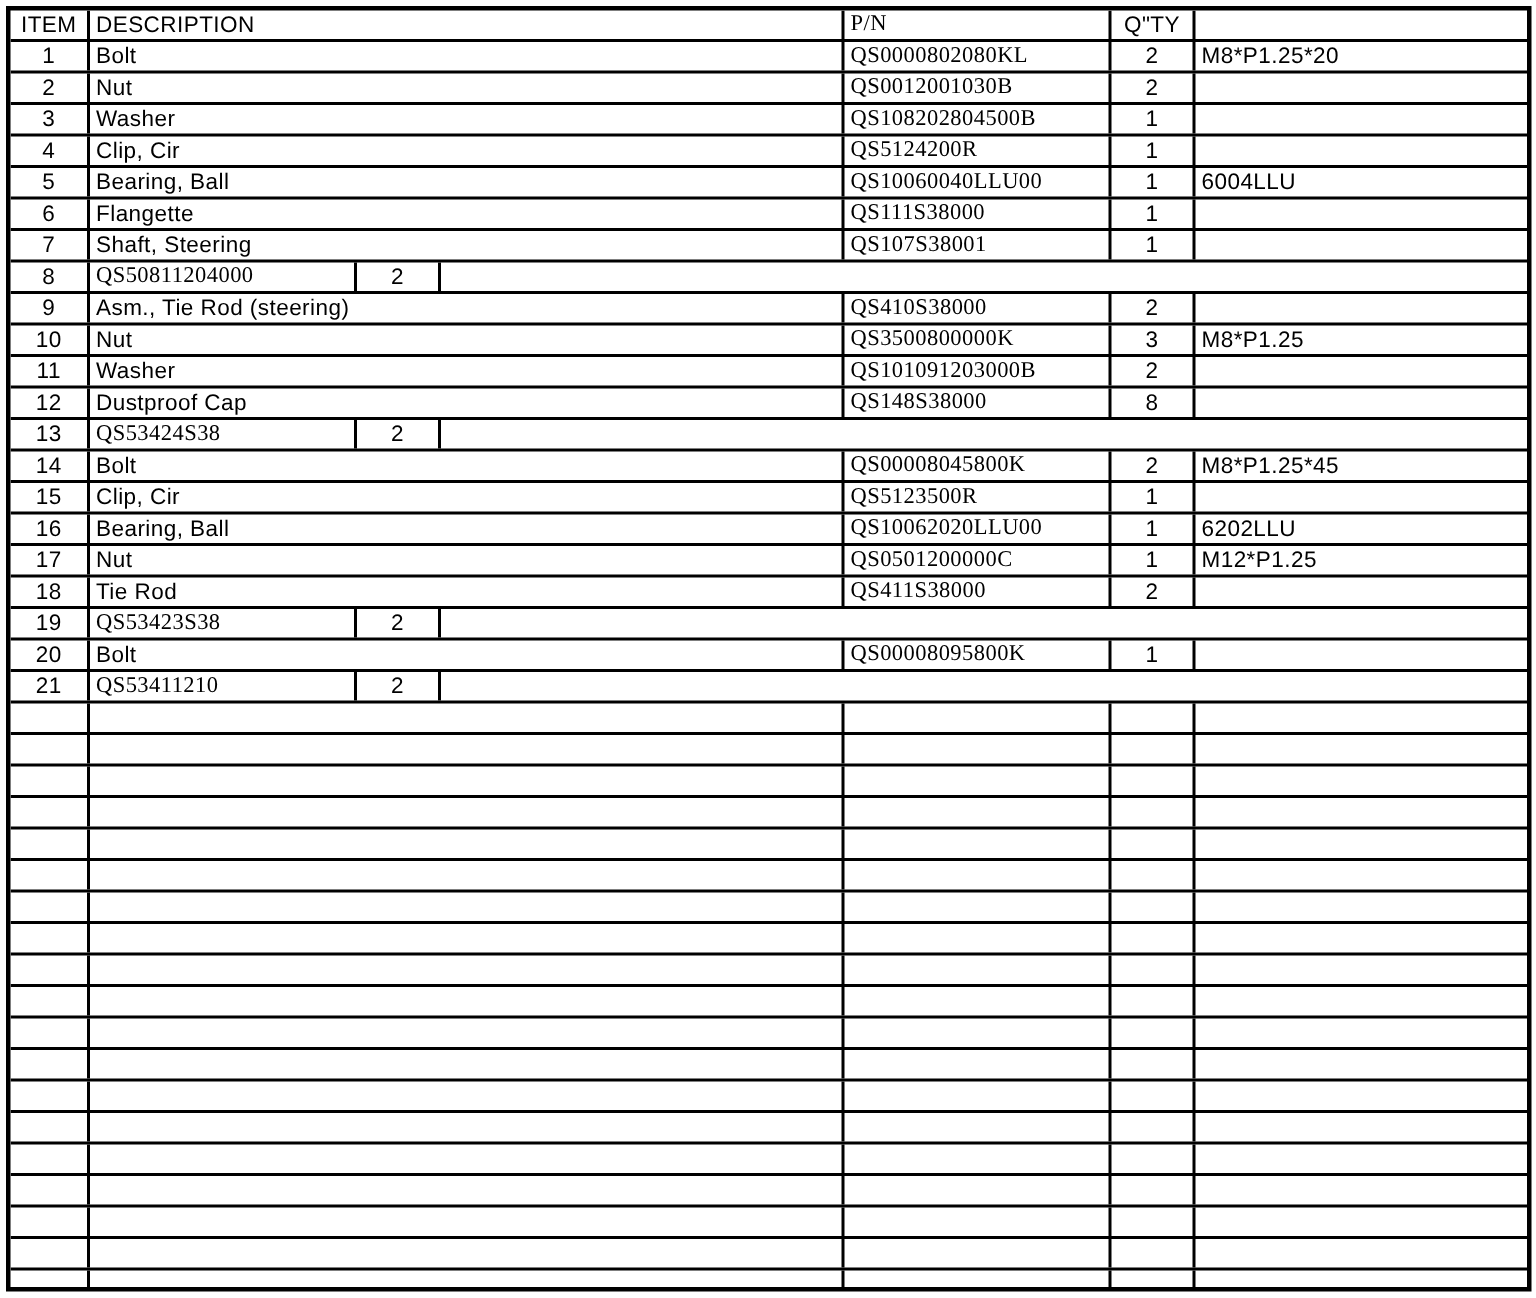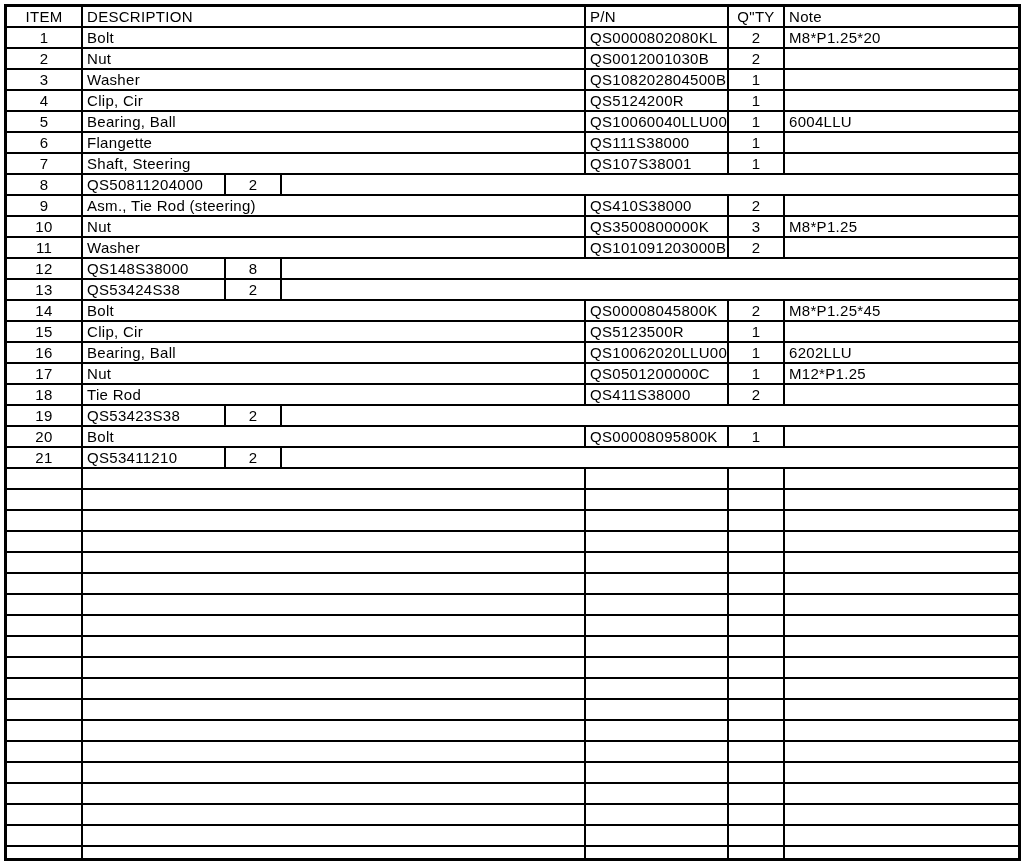--- a/index.html
+++ b/index.html
@@ -32,37 +32,36 @@
     border-right: 2px solid #000000;
     height: 100%;
     line-height: 19px;
     font-size: 15px;
     letter-spacing: 0.3px;
     color: #000000;
     padding: 0 0 0 4px;
     overflow: hidden;
     white-space: nowrap;
   }
-  .cell.item { width: 76px;  text-align: center; padding: 0; }
+  .cell.item { width: 53px;  text-align: center; padding: 0; }
   .cell.desc { width: 503px; }
-  .cell.pn   { width: 143px; }
+  .cell.pn   { width: 178px; font-family: Liberation Serif, serif; }
   .cell.qty  { width: 56px;  text-align: center; padding: 0; }
   .cell.note { flex: 1; border-right: none; }
   .row.header .cell { font-weight: normal; }
 </style>
 </head>
 <body>
 
 <div class="sheet">
   <div class="row header">
     <div class="cell item">ITEM</div>
     <div class="cell desc">DESCRIPTION</div>
     <div class="cell pn">P/N</div>
     <div class="cell qty">Q"TY</div>
-    <div class="cell note">Note</div>
   </div>
   <div>
       <div class="row">
     <div class="cell item">1</div>
     <div class="cell desc">Bolt</div>
     <div class="cell pn">QS0000802080KL</div>
     <div class="cell qty">2</div>
     <div class="cell note">M8*P1.25*20</div>
   </div>
       <div class="row">
@@ -128,20 +127,21 @@
     <div class="cell note">M8*P1.25</div>
   </div>
       <div class="row">
     <div class="cell item">11</div>
     <div class="cell desc">Washer</div>
     <div class="cell pn">QS101091203000B</div>
     <div class="cell qty">2</div>
   </div>
       <div class="row">
     <div class="cell item">12</div>
+    <div class="cell desc">Dustproof Cap</div>
     <div class="cell pn">QS148S38000</div>
     <div class="cell qty">8</div>
     <div class="cell note"></div>
   </div>
       <div class="row">
     <div class="cell item">13</div>
     <div class="cell pn">QS53424S38</div>
     <div class="cell qty">2</div>
     <div class="cell note"></div>
   </div>

